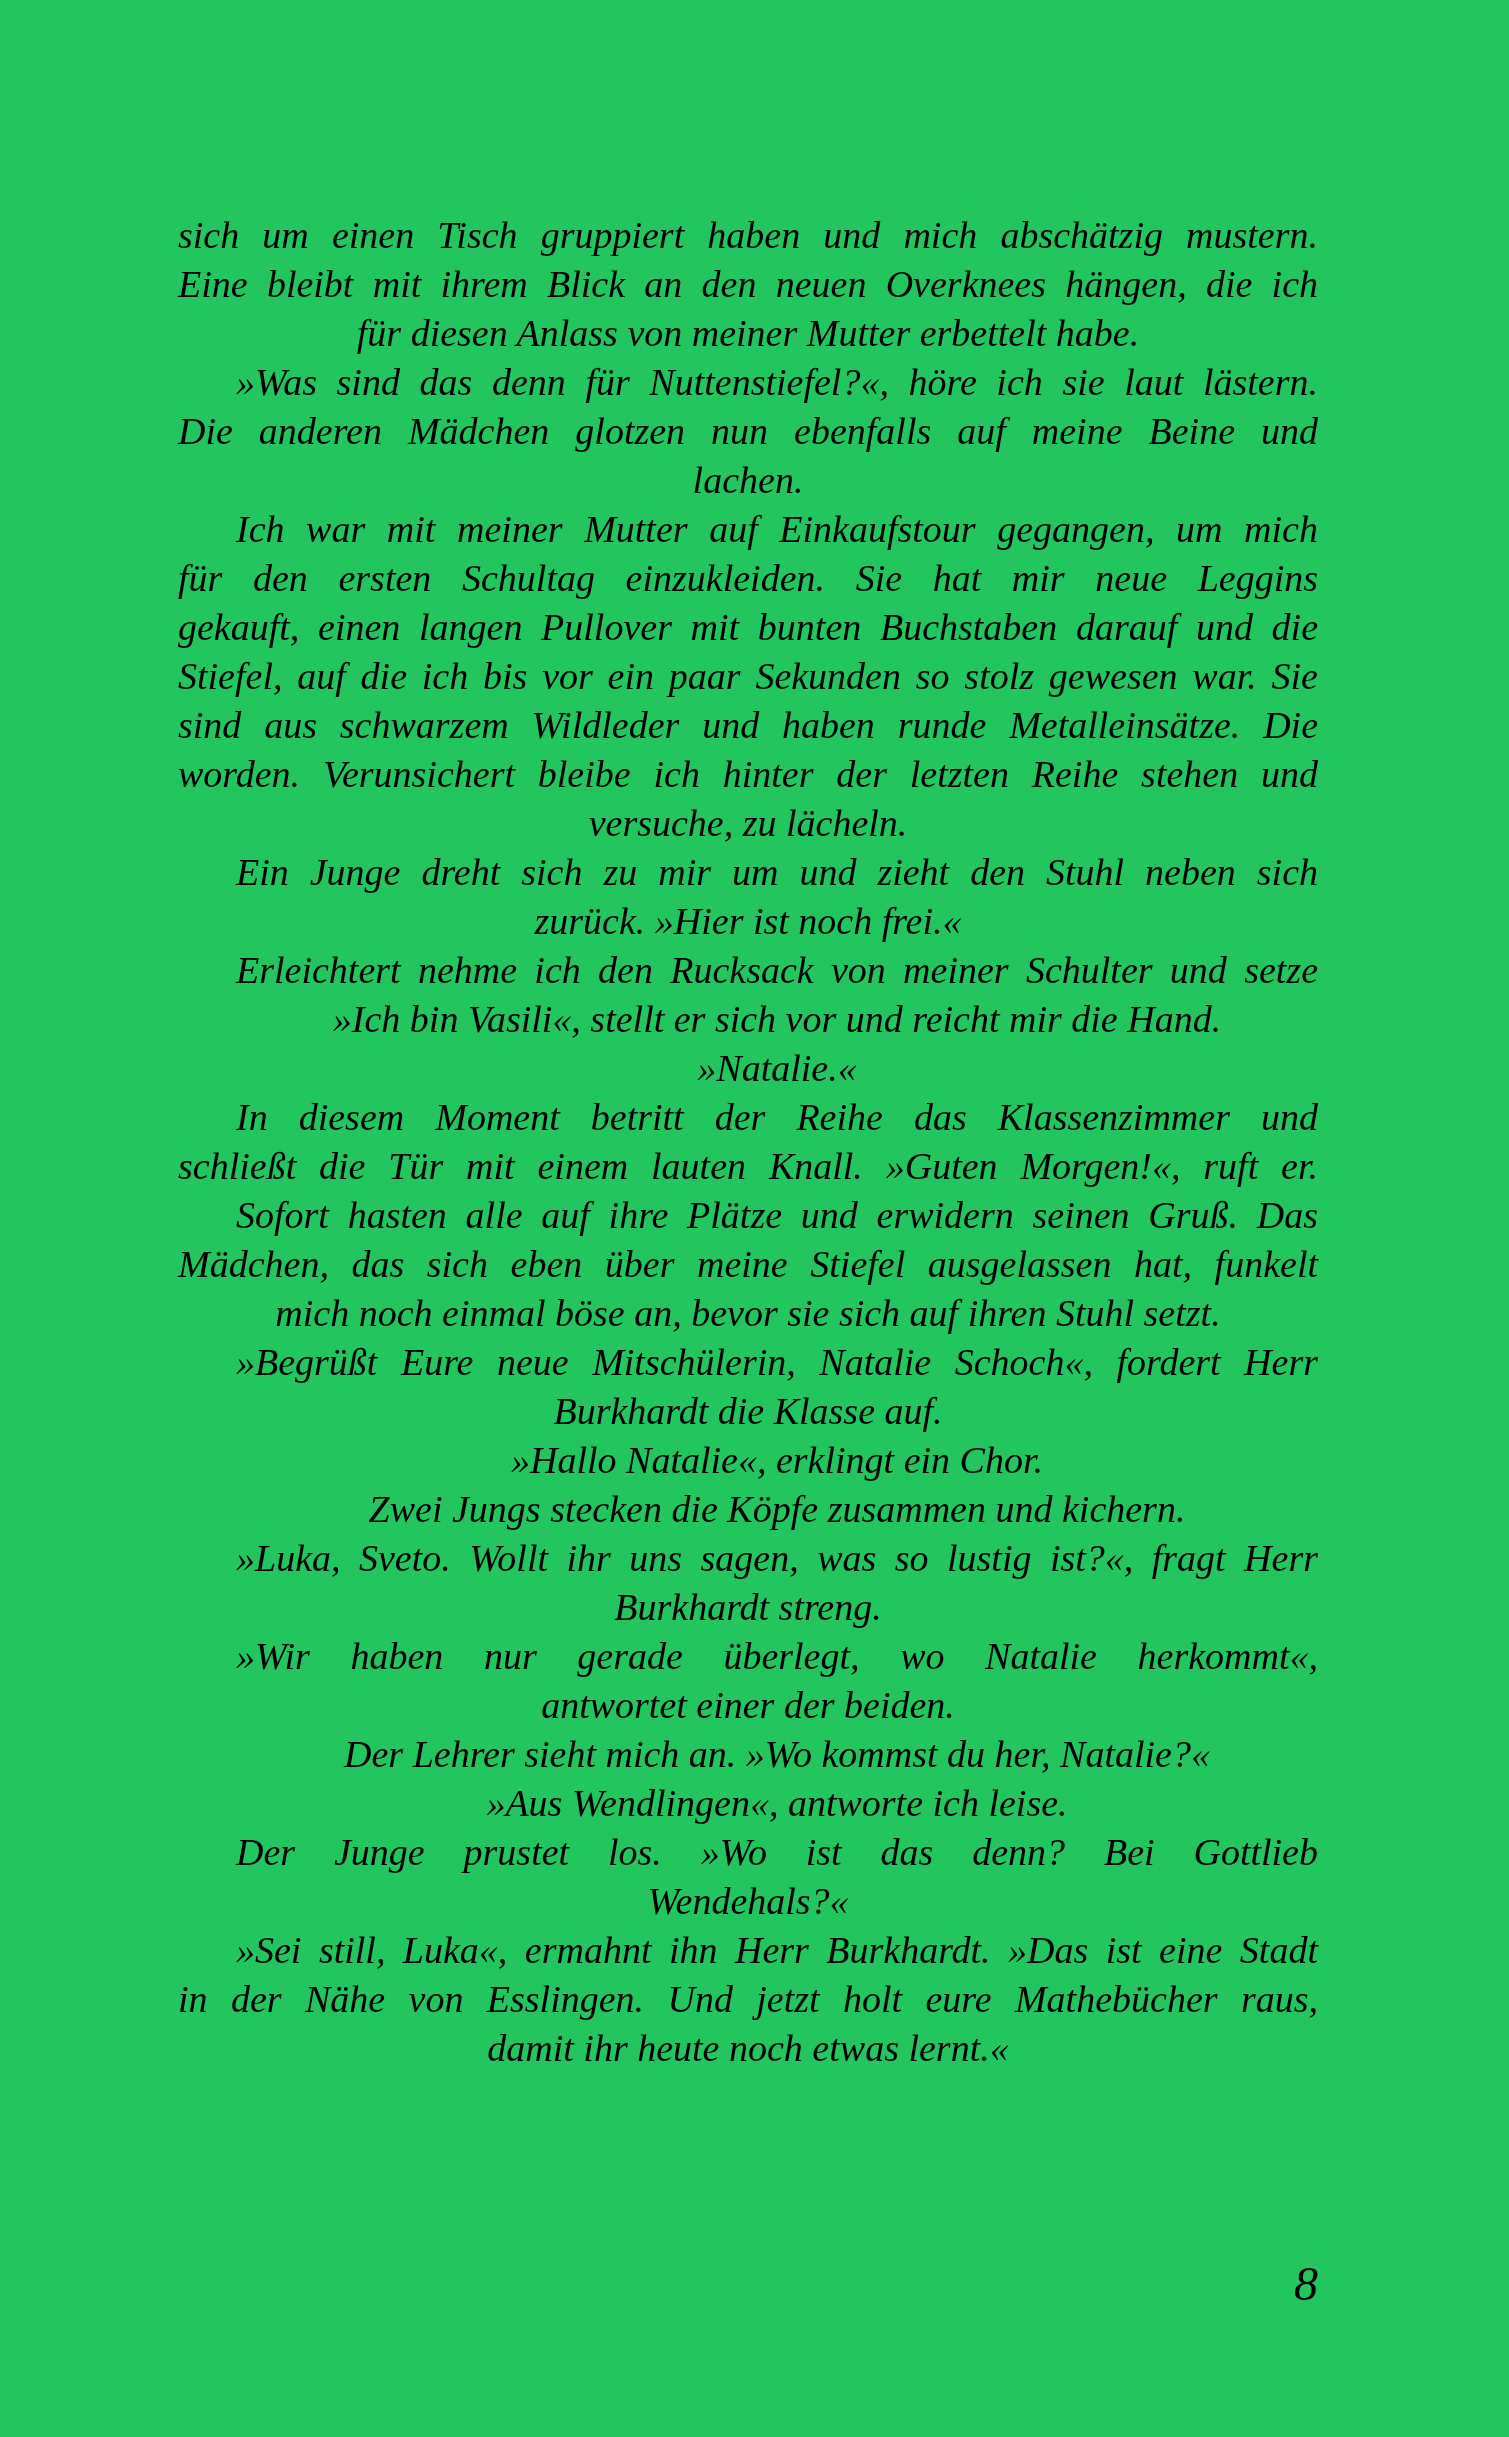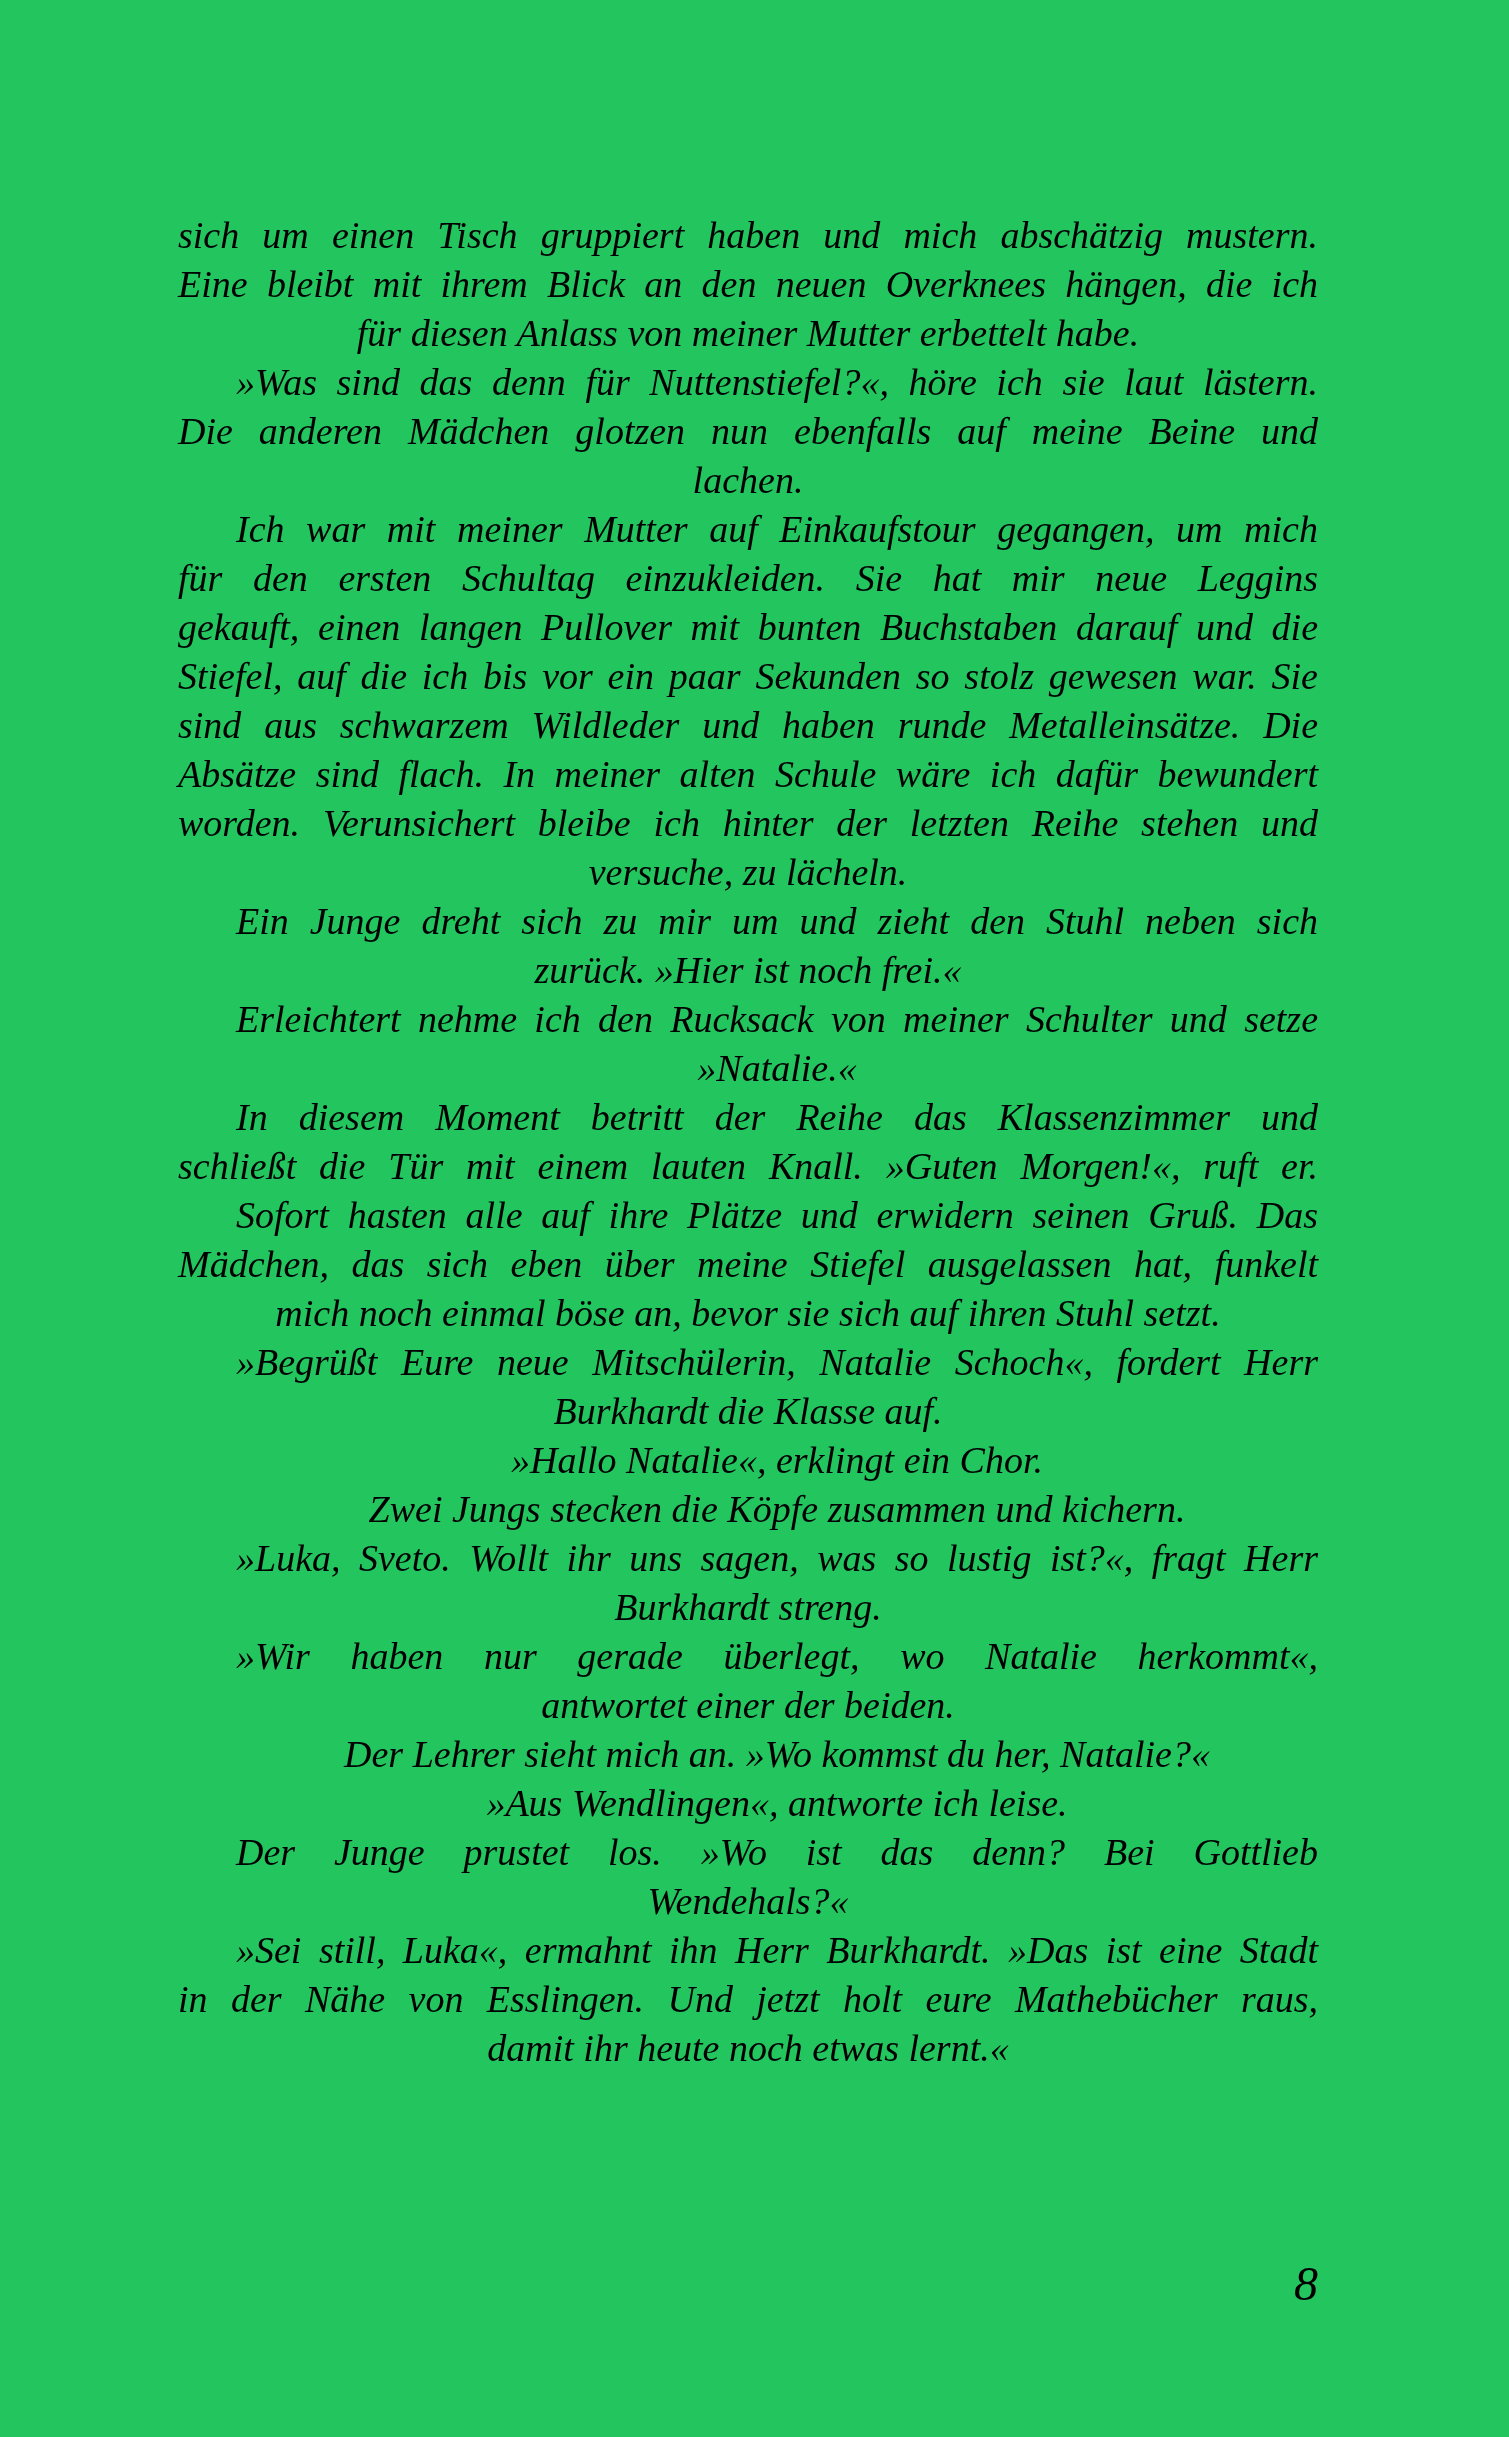--- a/index.html
+++ b/index.html
@@ -57,26 +57,26 @@
       <div class="line just">Eine bleibt mit ihrem Blick an den neuen Overknees hängen, die ich</div>
       <div class="line">für diesen Anlass von meiner Mutter erbettelt habe.</div>
       <div class="line just indent">»Was sind das denn für Nuttenstiefel?«, höre ich sie laut lästern.</div>
       <div class="line just">Die anderen Mädchen glotzen nun ebenfalls auf meine Beine und</div>
       <div class="line">lachen.</div>
       <div class="line just indent">Ich war mit meiner Mutter auf Einkaufstour gegangen, um mich</div>
       <div class="line just">für den ersten Schultag einzukleiden. Sie hat mir neue Leggins</div>
       <div class="line just">gekauft, einen langen Pullover mit bunten Buchstaben darauf und die</div>
       <div class="line just">Stiefel, auf die ich bis vor ein paar Sekunden so stolz gewesen war. Sie</div>
       <div class="line just">sind aus schwarzem Wildleder und haben runde Metalleinsätze. Die</div>
-      <div class="line just">Absätze sind flach. In meiner alten Schule wäre ich dafür bewundert</div>
       <div class="line just">worden. Verunsichert bleibe ich hinter der letzten Reihe stehen und</div>
       <div class="line">versuche, zu lächeln.</div>
       <div class="line just indent">Ein Junge dreht sich zu mir um und zieht den Stuhl neben sich</div>
       <div class="line">zurück. »Hier ist noch frei.«</div>
       <div class="line just indent">Erleichtert nehme ich den Rucksack von meiner Schulter und setze</div>
+      <div class="line indent">»Ich bin Vasili«, stellt er sich vor und reicht mir die Hand.</div>
       <div class="line indent">»Natalie.«</div>
       <div class="line just indent">In diesem Moment betritt der Reihe das Klassenzimmer und</div>
       <div class="line just">schließt die Tür mit einem lauten Knall. »Guten Morgen!«, ruft er.</div>
       <div class="line just indent">Sofort hasten alle auf ihre Plätze und erwidern seinen Gruß. Das</div>
       <div class="line just">Mädchen, das sich eben über meine Stiefel ausgelassen hat, funkelt</div>
       <div class="line">mich noch einmal böse an, bevor sie sich auf ihren Stuhl setzt.</div>
       <div class="line just indent">»Begrüßt Eure neue Mitschülerin, Natalie Schoch«, fordert Herr</div>
       <div class="line">Burkhardt die Klasse auf.</div>
       <div class="line indent">»Hallo Natalie«, erklingt ein Chor.</div>
       <div class="line indent">Zwei Jungs stecken die Köpfe zusammen und kichern.</div>

